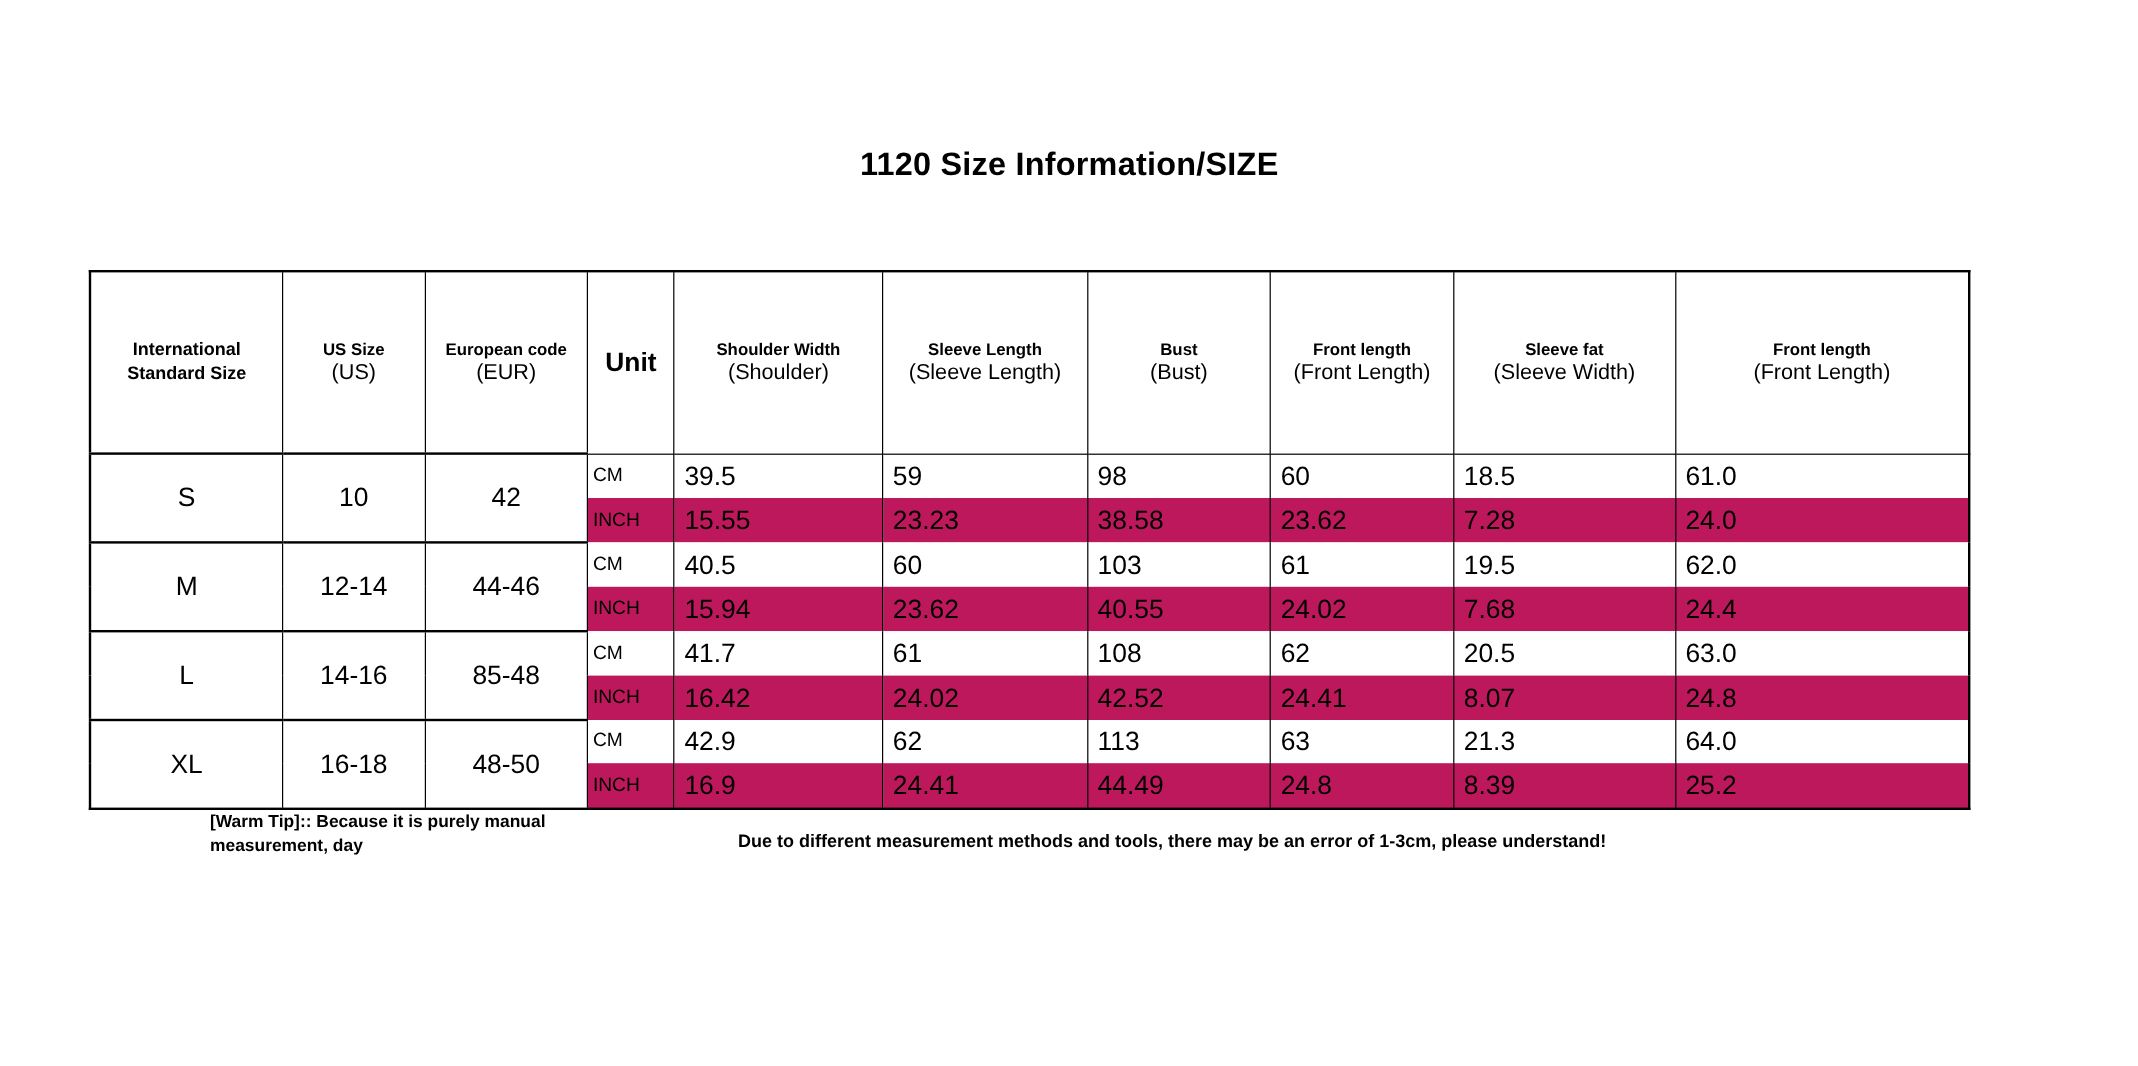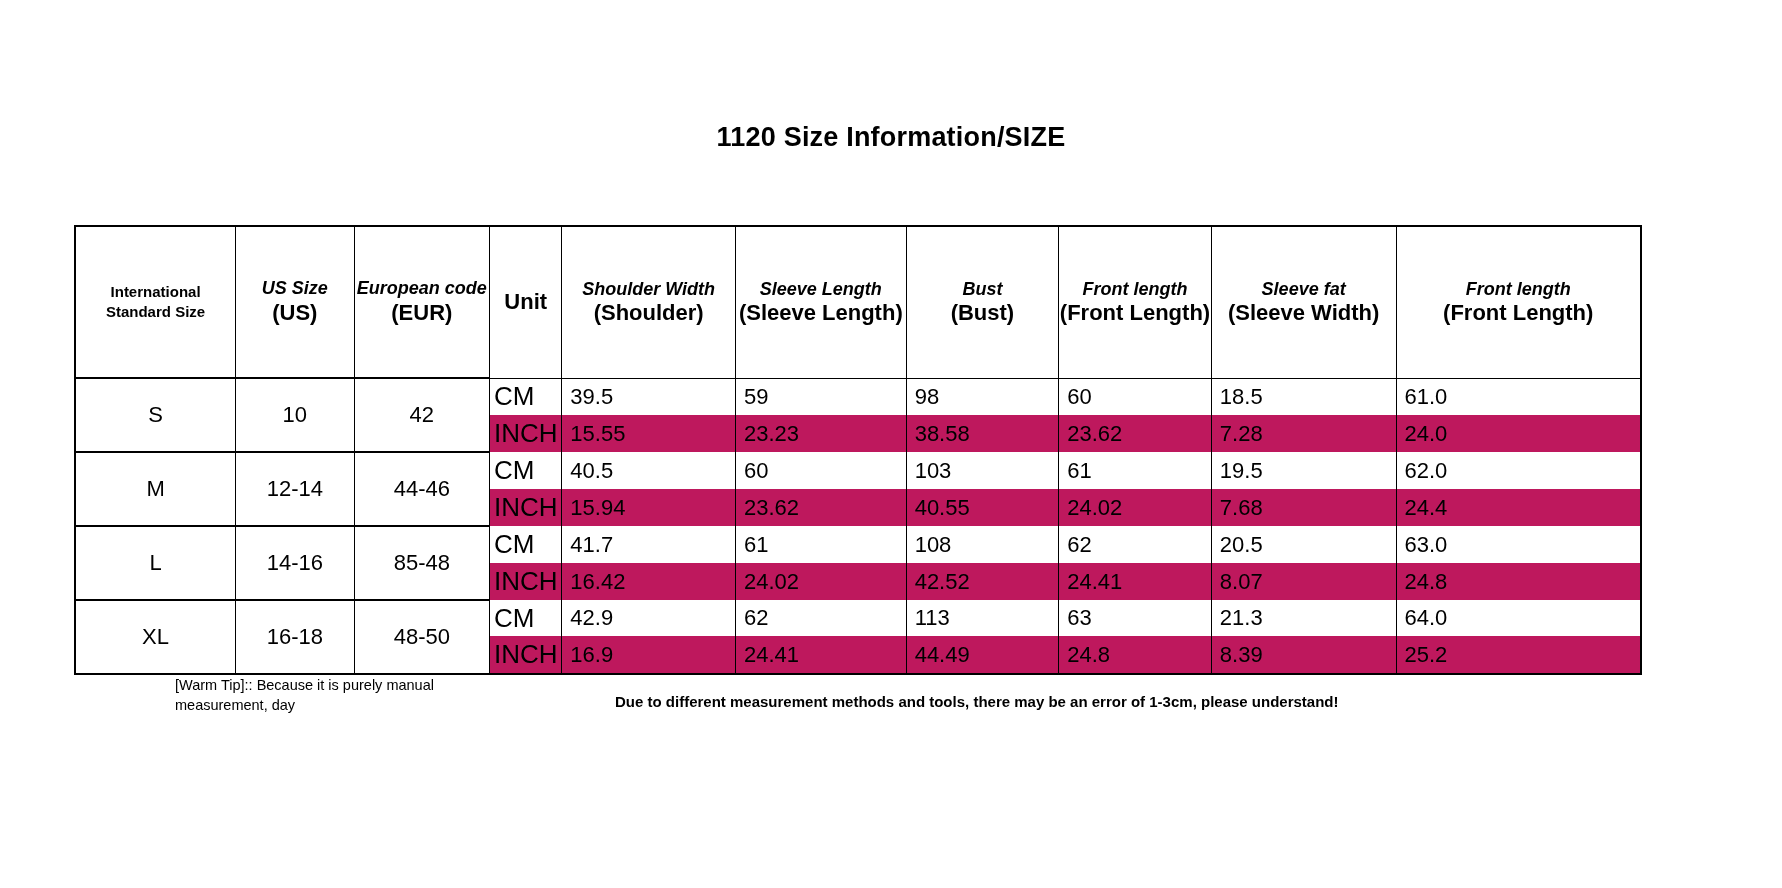--- a/index.html
+++ b/index.html
@@ -58,28 +58,27 @@
   col.c7 { width: 152px; }
   col.c8 { width: 184px; }
   col.c9 { width: 244px; }
 
   thead td {
     height: 150px;
     text-align: center;
     line-height: 1.18;
   }
   .hd-small {
+    font-size: 14px;
+    font-weight: bold;
+    display: block;
+  }
+  .hd-big {
     font-size: 18px;
-    font-weight: bold;
-    display: block;
-    font-style: italic;
-  }
-  .hd-big {
-    font-size: 22px;
-    font-weight: bold;
+    font-weight: normal;
     display: block;
   }
   .hd-unit {
     font-size: 22px;
     font-weight: bold;
   }
   .hd-intl {
     font-size: 15px;
     font-weight: bold;
     line-height: 1.3;
@@ -92,21 +91,21 @@
   }
   .row-cm td.val, .row-inch td.val {
     font-size: 22px;
     height: 36px;
     padding-left: 8px;
     text-align: left;
     border-top: none;
     border-bottom: none;
   }
   .row-cm td.unit, .row-inch td.unit {
-    font-size: 26px;
+    font-size: 16px;
     padding-left: 4px;
     text-align: left;
     border-top: none;
     border-bottom: none;
   }
   .row-inch td.val, .row-inch td.unit {
     background: #be185d;
   }
   .row-cm td.unit, .row-cm td.val {
     background: #ffffff;
@@ -123,21 +122,21 @@
     top: 676px;
     left: 0;
     width: 1782px;
   }
   .warm-tip {
     position: absolute;
     left: 175px;
     top: 0;
     width: 330px;
     font-size: 14.5px;
-    font-weight: normal;
+    font-weight: bold;
     line-height: 1.35;
   }
   .tool-note {
     position: absolute;
     left: 615px;
     top: 17px;
     font-size: 15px;
     font-weight: bold;
     white-space: nowrap;
   }

